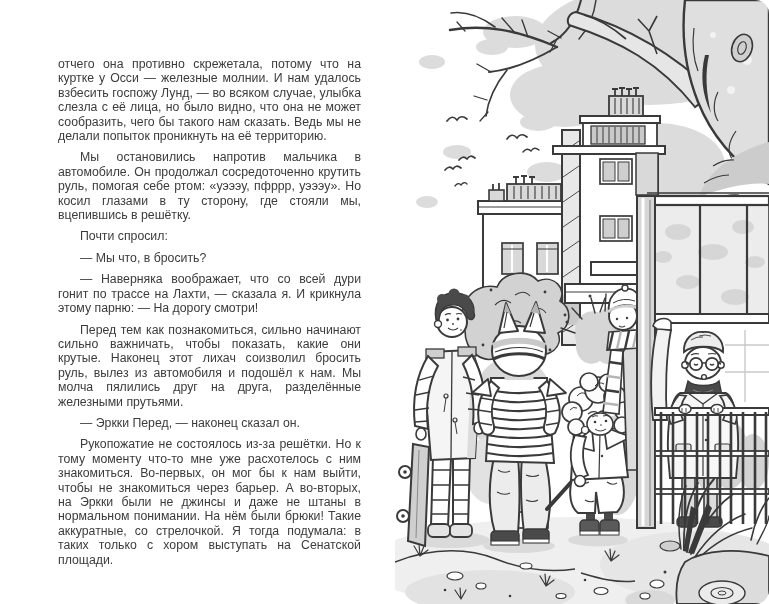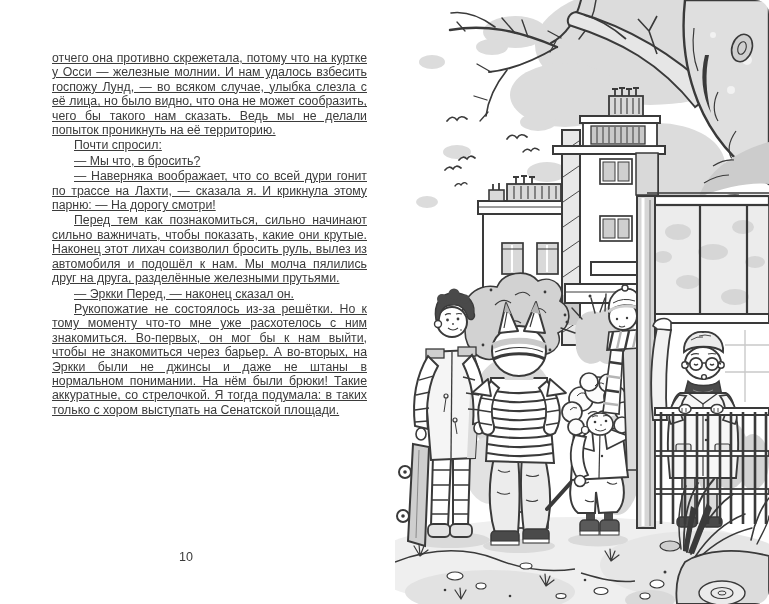--- a/index.html
+++ b/index.html
@@ -3,45 +3,45 @@
 <meta charset="utf-8">
 <style>
   html,body{margin:0;padding:0;background:#ffffff;}
   body{width:769px;height:604px;overflow:hidden;font-family:"Liberation Sans",sans-serif;}
   .page{position:relative;width:769px;height:604px;background:#ffffff;border-radius:14px;overflow:hidden;}
   .text-column{
     position:absolute;left:51px;top:50px;width:317px;
     color:#3b3b3b;font-size:12.3px;line-height:14.4px;
     text-align:justify;hyphens:auto;-webkit-hyphens:auto;
   }
-  .text-column p{margin:1px;padding:0;text-decoration:underline;}
+  .text-column p{margin:7px;padding:0;}
   .text-column p.indent{text-indent:22px;}
   .page-number{
     position:absolute;left:0;top:550px;width:372px;text-align:center;
     color:#3b3b3b;font-size:12.5px;
   }
   .illustration{position:absolute;left:395px;top:0;width:374px;height:604px;}
   .illustration svg{display:block;}
 </style>
 </head>
 <body>
 
 <div class="page">
 
   <div class="text-column">
       <p class="">отчего она противно скрежетала, потому что на куртке у Осси — железные молнии. И нам удалось взбесить госпожу Лунд, — во всяком случае, улыбка слезла с её лица, но было видно, что она не может сообразить, чего бы такого нам сказать. Ведь мы не делали попыток проникнуть на её территорию.</p>
+      <p class="indent">Мы остановились напротив мальчика в автомобиле. Он продолжал сосредоточенно крутить руль, помогая себе ртом: «уэээу, пфррр, уэээу». Но косил глазами в ту сторону, где стояли мы, вцепившись в решётку.</p>
       <p class="indent">Почти спросил:</p>
       <p class="indent">— Мы что, в бросить?</p>
       <p class="indent">— Наверняка воображает, что со всей дури гонит по трассе на Лахти, — сказала я. И крикнула этому парню: — На дорогу смотри!</p>
       <p class="indent">Перед тем как познакомиться, сильно начинают сильно важничать, чтобы показать, какие они крутые. Наконец этот лихач соизволил бросить руль, вылез из автомобиля и подошёл к нам. Мы молча пялились друг на друга, разделённые железными прутьями.</p>
       <p class="indent">— Эркки Перед, — наконец сказал он.</p>
       <p class="indent">Рукопожатие не состоялось из-за решётки. Но к тому моменту что-то мне уже расхотелось с ним знакомиться. Во-первых, он мог бы к нам выйти, чтобы не знакомиться через барьер. А во-вторых, на Эркки были не джинсы и даже не штаны в нормальном понимании. На нём были брюки! Такие аккуратные, со стрелочкой. Я тогда подумала: в таких только с хором выступать на Сенатской площади.</p>
     </div>
 
-  <div class="page-number">10</div>
 
   <div class="illustration" role="img" aria-label="Чёрно-белый рисунок: дети у железной решётки двора — мальчик со скейтбордом, ребёнок в шапке с ушками, маленький кудрявый ребёнок с палкой, ребёнок в шапочке выглядывает из-за столба; за оградой стоит аккуратный мальчик в круглых очках; на заднем плане дома, большое дерево, голые ветки и птицы">
     <svg width="374" height="604" viewBox="0 0 374 604" xmlns="http://www.w3.org/2000/svg">
 
       <g fill="#dcdcdc">
         <ellipse cx="255" cy="45" rx="115" ry="60"></ellipse>
         <ellipse cx="170" cy="95" rx="55" ry="32"></ellipse>
         <ellipse cx="262" cy="165" rx="68" ry="42"></ellipse>
         <ellipse cx="120" cy="32" rx="32" ry="16"></ellipse>
         <ellipse cx="37" cy="62" rx="13" ry="7"></ellipse>

